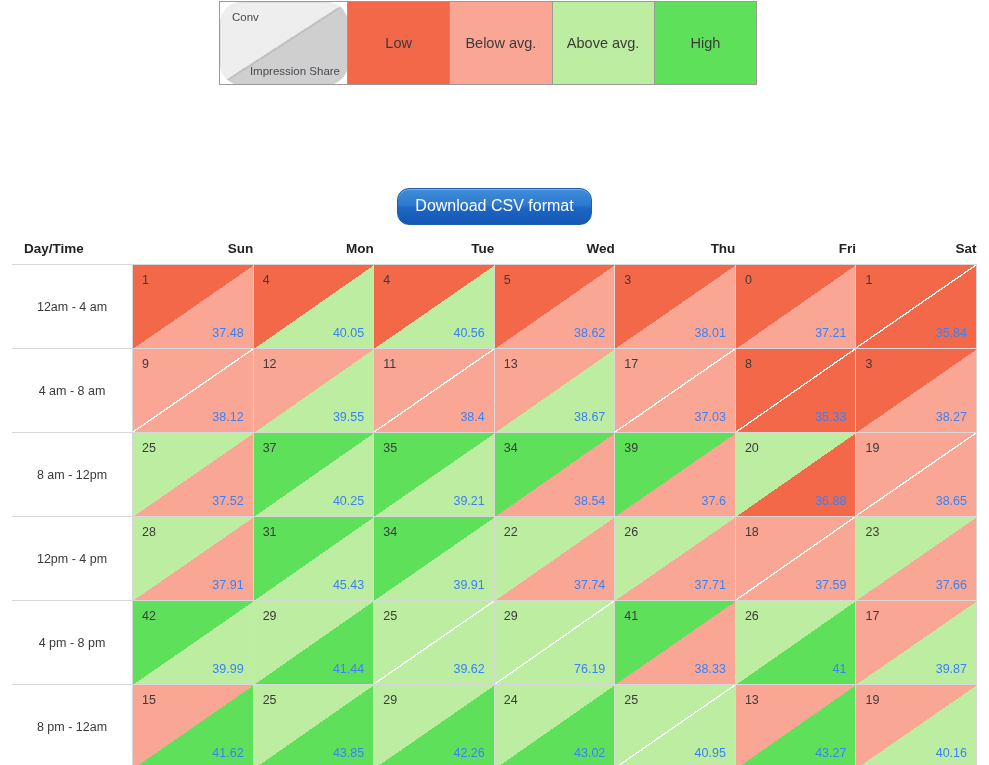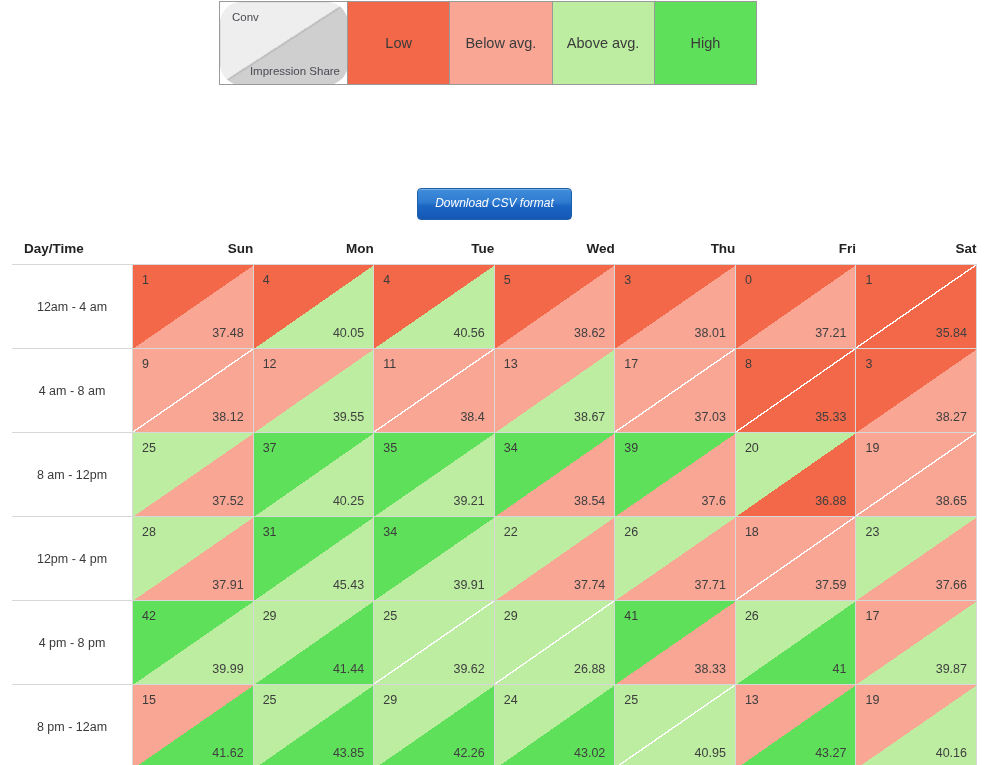--- a/index.html
+++ b/index.html
@@ -78,30 +78,29 @@
   #dl-wrap {
     position: absolute;
     left: 0;
     top: 188px;
     width: 989px;
     text-align: center;
   }
   #download-csv-button {
     display: inline-block;
     border: 1px solid #1f5fa8;
-    border-radius: 4px;
+    border-radius: 12px;
     background: linear-gradient(to bottom, #3f8ddb 0%, #2e7ad0 45%, #1d66c4 55%, #1557b5 100%);
     color: #ffffff;
-    font-size: 12px;
+    font-size: 16px;
     font-family: "Liberation Sans", sans-serif;
     padding: 8px 17px 9px 17px;
     cursor: pointer;
     box-shadow: inset 0 1px 0 rgba(255,255,255,0.30);
     line-height: 1.1;
-    font-style: italic;
   }
 
   
   #heatmap-wrap {
     position: absolute;
     left: 12px;
     top: 238px;
     width: 965px;
   }
   table.heatmap {
@@ -147,21 +146,21 @@
     top: 8px;
     font-size: 12.5px;
     color: #3c3c3c;
     z-index: 2;
   }
   .cell .is-val {
     position: absolute;
     right: 9px;
     bottom: 8px;
     font-size: 12.5px;
-    color: #404040;
+    color: #3b82f6;
     z-index: 2;
   }
   .cell .split {
     position: absolute;
     left: 0; top: 0; right: 0; bottom: 0;
     z-index: 1;
   }
 </style>
 </head>
 <body>
@@ -367,21 +366,21 @@
             <span class="is-val">41.44</span>
           </td>
           <td class="cell">
             <div class="split" style="background: linear-gradient(to right bottom, rgb(188, 237, 160) 0%, rgb(188, 237, 160) 49.5%, rgba(255, 255, 255, 0.55) 49.5%, rgba(255, 255, 255, 0.55) 50.5%, rgb(188, 237, 160) 50.5%, rgb(188, 237, 160) 100%);"></div>
             <span class="conv-val">25</span>
             <span class="is-val">39.62</span>
           </td>
           <td class="cell">
             <div class="split" style="background: linear-gradient(to right bottom, rgb(188, 237, 160) 0%, rgb(188, 237, 160) 49.5%, rgba(255, 255, 255, 0.55) 49.5%, rgba(255, 255, 255, 0.55) 50.5%, rgb(188, 237, 160) 50.5%, rgb(188, 237, 160) 100%);"></div>
             <span class="conv-val">29</span>
-            <span class="is-val">26.88</span>
+            <span class="is-val">76.19</span>
           </td>
           <td class="cell">
             <div class="split" style="background: linear-gradient(to right bottom, rgb(95, 224, 90) 0%, rgb(95, 224, 90) 49.5%, rgb(95, 224, 90) 49.5%, rgb(95, 224, 90) 50.5%, rgb(249, 166, 149) 50.5%, rgb(249, 166, 149) 100%);"></div>
             <span class="conv-val">41</span>
             <span class="is-val">38.33</span>
           </td>
           <td class="cell">
             <div class="split" style="background: linear-gradient(to right bottom, rgb(188, 237, 160) 0%, rgb(188, 237, 160) 49.5%, rgb(188, 237, 160) 49.5%, rgb(188, 237, 160) 50.5%, rgb(95, 224, 90) 50.5%, rgb(95, 224, 90) 100%);"></div>
             <span class="conv-val">26</span>
             <span class="is-val">41</span>

